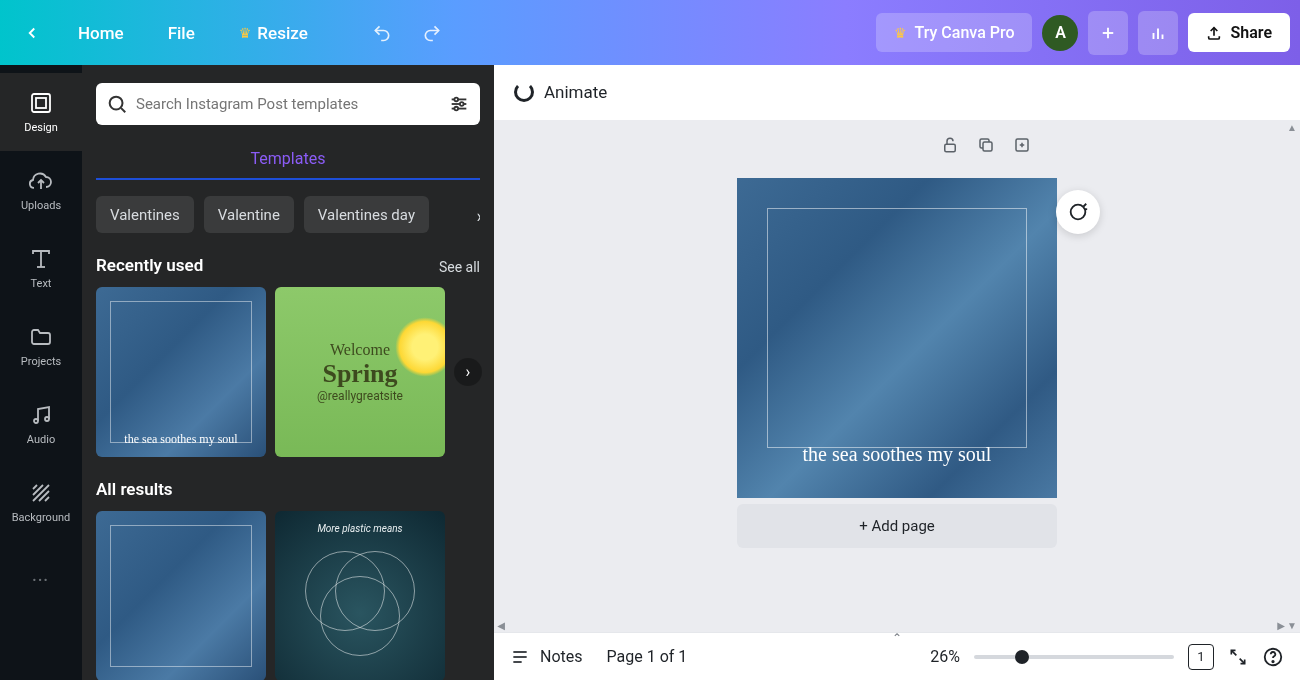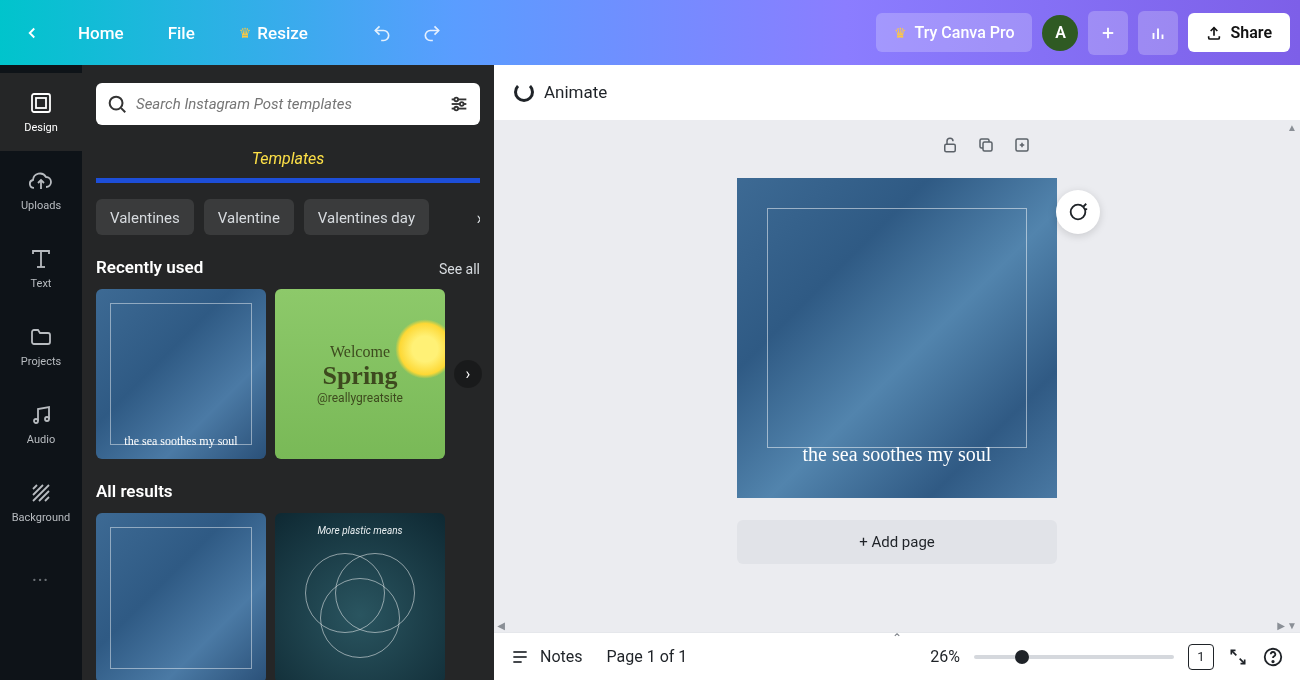--- a/index.html
+++ b/index.html
@@ -22,27 +22,27 @@
 
 .main { display:flex; height:615px; }
 
 .rail { width:82px; background:#0e1318; display:flex; flex-direction:column; padding-top:8px; }
 .rail .rail-item { height:78px; display:flex; flex-direction:column; align-items:center; justify-content:center; gap:6px; color:#b8bcc0; font-size:11px; cursor:pointer; }
 .rail .rail-item.active { background:#252627; color:#fff; border-radius:0; }
 .rail .rail-icon { font-size:20px; }
 
 .panel { width:412px; background:#252627; color:#fff; padding:18px 14px 0 14px; display:flex; flex-direction:column; position:relative; }
 .search-wrap { background:#fff; border-radius:6px; height:44px; display:flex; align-items:center; padding:0 10px; gap:8px; }
-.search-wrap input { flex:1; border:none; outline:none; font-size:15px; background:transparent; color:#333;font-style:italic; }
+.search-wrap input { flex:1; border:none; outline:none; font-size:15px; background:transparent; color:#333; }
 .search-ico { color:#333; }
 .tune-ico { color:#333; cursor:pointer; }
 
 .tabs { display:flex; margin-top:14px; }
 .tab { flex:1; text-align:center; padding:10px 0; font-size:16px; color:#c9cdd1; cursor:pointer; }
-.tab.active { color:#fde047; border-bottom:5px solid #1d4ed8;font-style:italic; }
+.tab.active { color:#8b5cf6; border-bottom:2px solid #1d4ed8; }
 
 .chips { display:flex; gap:10px; margin-top:16px; overflow:hidden; position:relative; }
 .chip { background:#3a3b3c; color:#d7dbdf; padding:10px 14px; border-radius:6px; font-size:15px; white-space:nowrap; cursor:pointer; }
 .chips-next { position:absolute; right:-2px; top:50%; transform:translateY(-50%); color:#d7dbdf; cursor:pointer; font-size:18px; }
 
 .section-head { display:flex; justify-content:space-between; align-items:flex-end; margin-top:22px; }
 .section-head h3 { font-size:17px; font-weight:600; }
 .see-all { font-size:14px; color:#d7dbdf; cursor:pointer; }
 
 .thumbs { display:flex; gap:9px; margin-top:12px; position:relative; }
@@ -70,21 +70,21 @@
 .animate-btn { display:flex; align-items:flex-start; gap:10px; font-size:17px; color:#1f2328; cursor:pointer; }
 .spinner { width:20px; height:20px; border:3px solid #1f2328; border-top-color:transparent; border-radius:50%; }
 
 .stage { flex:1; background:#ebecf0; position:relative; overflow:auto; }
 .page-tools { position:absolute; top:16px; left:50%; transform:translateX(44px); display:flex; gap:18px; color:#5b6168; }
 .page-tools span { cursor:pointer; font-size:16px; }
 .page { position:absolute; top:58px; left:50%; transform:translateX(-50%); width:320px; height:320px; background:linear-gradient(135deg,#3d6a94 0%,#2f5a84 30%,#5284ad 55%,#305a84 80%,#4a79a3 100%); }
 .page .frame { position:absolute; inset:30px 30px 50px 30px; border:1px solid rgba(255,255,255,.5); }
 .page .sea-text { position:absolute; bottom:32px; left:0; right:0; text-align:center; font-family:cursive; font-size:20px; color:#fff; }
 .fab { position:absolute; top:70px; right:200px; width:44px; height:44px; background:#fff; border-radius:50%; box-shadow:0 2px 8px rgba(0,0,0,.15); display:flex; align-items:center; justify-content:center; cursor:pointer; font-size:20px; }
-.add-page { position:absolute; top:400px; left:50%; transform:translateX(-50%); width:320px; height:44px; background:#e1e3e8; border-radius:6px; display:flex; align-items:center; justify-content:center; font-size:15px; color:#1f2328; cursor:pointer; }
+.add-page { position:absolute; top:384px; left:50%; transform:translateX(-50%); width:320px; height:44px; background:#e1e3e8; border-radius:6px; display:flex; align-items:center; justify-content:center; font-size:15px; color:#1f2328; cursor:pointer; }
 .scroll-v { position:absolute; right:2px; top:0; bottom:0; width:12px; }
 .scroll-v .arrow { height:14px; display:flex; align-items:center; justify-content:center; font-size:10px; color:#8a8f96; }
 .scroll-v .track { position:absolute; top:14px; bottom:14px; left:3px; width:6px; background:transparent; }
 .scroll-h { position:absolute; left:0; right:12px; bottom:0; height:14px; display:flex; align-items:center; }
 .scroll-h .arrow { width:14px; text-align:center; font-size:10px; color:#8a8f96; }
 
 .footer { height:48px; border-top:1px solid #e5e7eb; display:flex; align-items:center; padding:0 16px; gap:24px; font-size:16px; color:#1f2328; position:relative; }
 .footer .notes { display:flex; align-items:center; gap:10px; cursor:pointer; }
 .footer .zoom-group { display:flex; align-items:center; gap:14px; margin-left:auto; }
 .zoom-slider { width:200px; height:4px; background:#d5d8dd; border-radius:2px; position:relative; cursor:pointer; }

